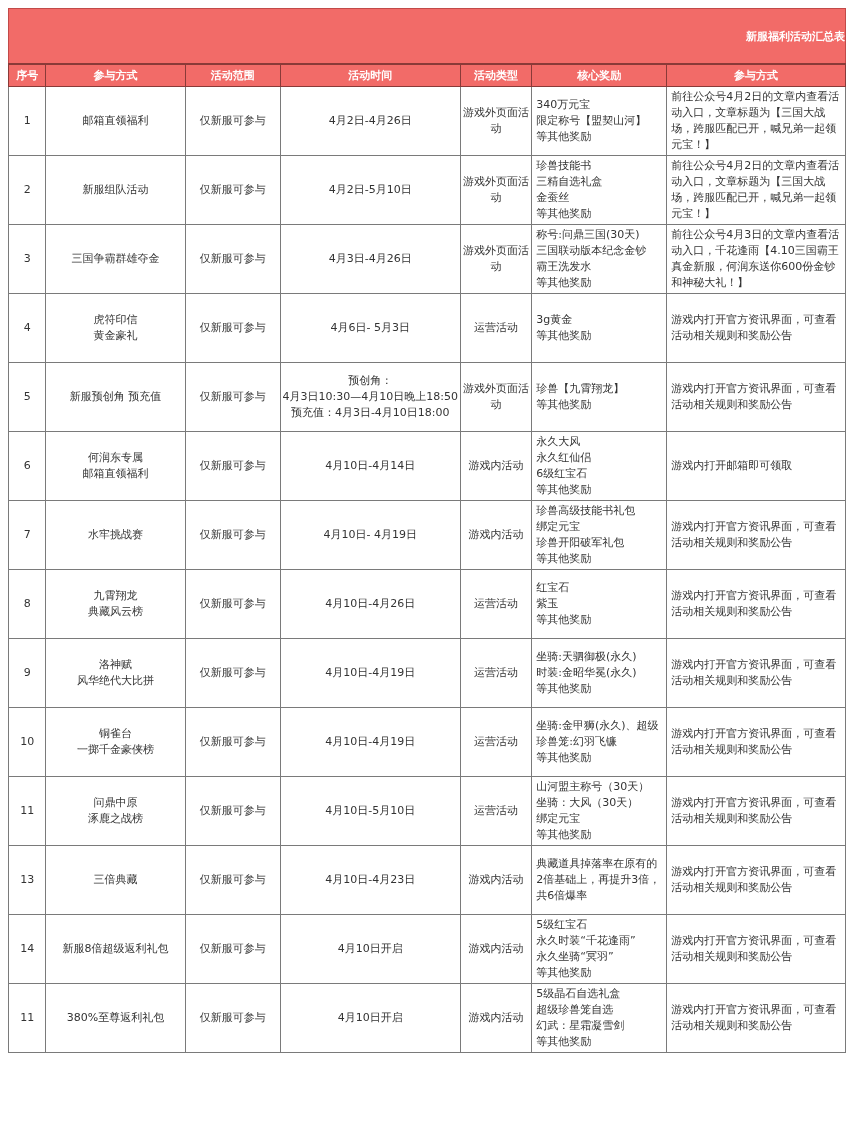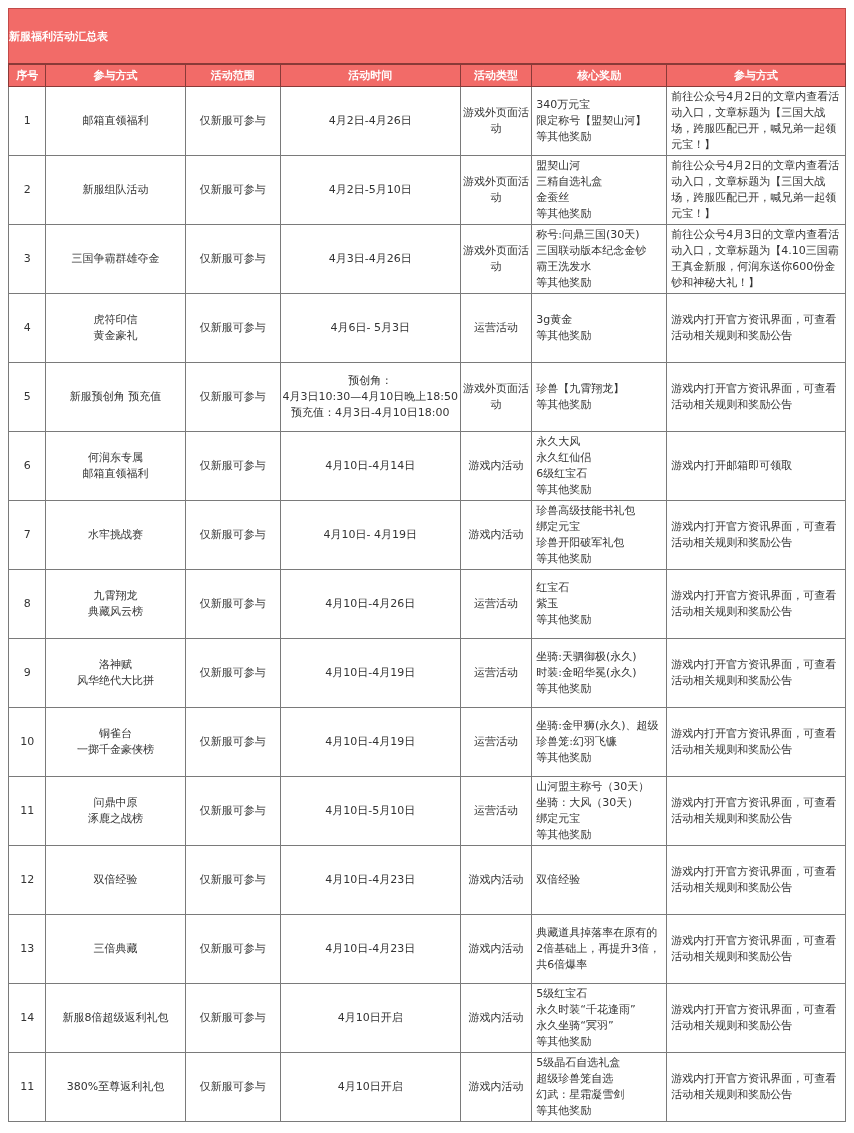--- a/index.html
+++ b/index.html
@@ -1,19 +1,19 @@
 <!DOCTYPE html>
 <html><head>
 <meta charset="utf-8">
 <style>
   html, body { margin:0; padding:0; background:#ffffff; }
   body { width:854px; height:1133px; position:relative; font-family:"DejaVu Sans", "Liberation Sans", sans-serif; }
   table { position:absolute; left:8px; top:8px; width:838px; border-collapse:collapse; table-layout:fixed; }
   td, th { border:1px solid #7a7a7a; padding:0; font-size:11px; color:#333333; }
-  .title-cell { background:#f26b68; color:#ffffff; height:54px; text-align:left; font-weight:bold; font-size:11px; border-color:#c24a48; border-bottom:2px solid #8a3a38; }
+  .title-cell { background:#f26b68; color:#ffffff; height:54px; text-align:right; font-weight:bold; font-size:11px; border-color:#c24a48; border-bottom:2px solid #8a3a38; }
   .hdr th { background:#f26b68; color:#ffffff; height:21px; font-weight:bold; font-size:11px; border-color:#8a3a38; }
   tbody.body td { height:68px; vertical-align:middle; line-height:16px; }
   .c { text-align:center; }
   .l { text-align:left; padding-left:4px; padding-right:3px; }
   .multi { white-space:pre-line; }
 </style>
 </head>
 <body>
 
 <table>
@@ -51,37 +51,37 @@
 限定称号【盟契山河】
 等其他奖励</td>
         <td class="l">前往公众号4月2日的文章内查看活动入口，文章标题为【三国大战场，跨服匹配已开，喊兄弟一起领元宝！】</td>
       </tr>
       <tr>
         <td class="c">2</td>
         <td class="c multi">新服组队活动</td>
         <td class="c">仅新服可参与</td>
         <td class="c multi">4月2日-5月10日</td>
         <td class="c">游戏外页面活动</td>
-        <td class="l multi">盟契山河
+        <td class="l multi">珍兽技能书
 三精自选礼盒
 金蚕丝
 等其他奖励</td>
         <td class="l">前往公众号4月2日的文章内查看活动入口，文章标题为【三国大战场，跨服匹配已开，喊兄弟一起领元宝！】</td>
       </tr>
       <tr>
         <td class="c">3</td>
         <td class="c multi">三国争霸群雄夺金</td>
         <td class="c">仅新服可参与</td>
         <td class="c multi">4月3日-4月26日</td>
         <td class="c">游戏外页面活动</td>
         <td class="l multi">称号:问鼎三国(30天)
 三国联动版本纪念金钞
 霸王洗发水
 等其他奖励</td>
-        <td class="l">前往公众号4月3日的文章内查看活动入口，文章标题为【4.10三国霸王真金新服，何润东送你600份金钞和神秘大礼！】</td>
+        <td class="l">前往公众号4月3日的文章内查看活动入口，千花逢雨【4.10三国霸王真金新服，何润东送你600份金钞和神秘大礼！】</td>
       </tr>
       <tr>
         <td class="c">4</td>
         <td class="c multi">虎符印信
 黄金豪礼</td>
         <td class="c">仅新服可参与</td>
         <td class="c multi">4月6日- 5月3日</td>
         <td class="c">运营活动</td>
         <td class="l multi">3g黄金
 等其他奖励</td>
@@ -163,29 +163,20 @@
         <td class="c">11</td>
         <td class="c multi">问鼎中原
 涿鹿之战榜</td>
         <td class="c">仅新服可参与</td>
         <td class="c multi">4月10日-5月10日</td>
         <td class="c">运营活动</td>
         <td class="l multi">山河盟主称号（30天）
 坐骑：大风（30天）
 绑定元宝
 等其他奖励</td>
-        <td class="l">游戏内打开官方资讯界面，可查看活动相关规则和奖励公告</td>
-      </tr>
-      <tr>
-        <td class="c">12</td>
-        <td class="c multi">双倍经验</td>
-        <td class="c">仅新服可参与</td>
-        <td class="c multi">4月10日-4月23日</td>
-        <td class="c">游戏内活动</td>
-        <td class="l multi">双倍经验</td>
         <td class="l">游戏内打开官方资讯界面，可查看活动相关规则和奖励公告</td>
       </tr>
       <tr>
         <td class="c">13</td>
         <td class="c multi">三倍典藏</td>
         <td class="c">仅新服可参与</td>
         <td class="c multi">4月10日-4月23日</td>
         <td class="c">游戏内活动</td>
         <td class="l multi">典藏道具掉落率在原有的2倍基础上，再提升3倍，共6倍爆率</td>
         <td class="l">游戏内打开官方资讯界面，可查看活动相关规则和奖励公告</td>

